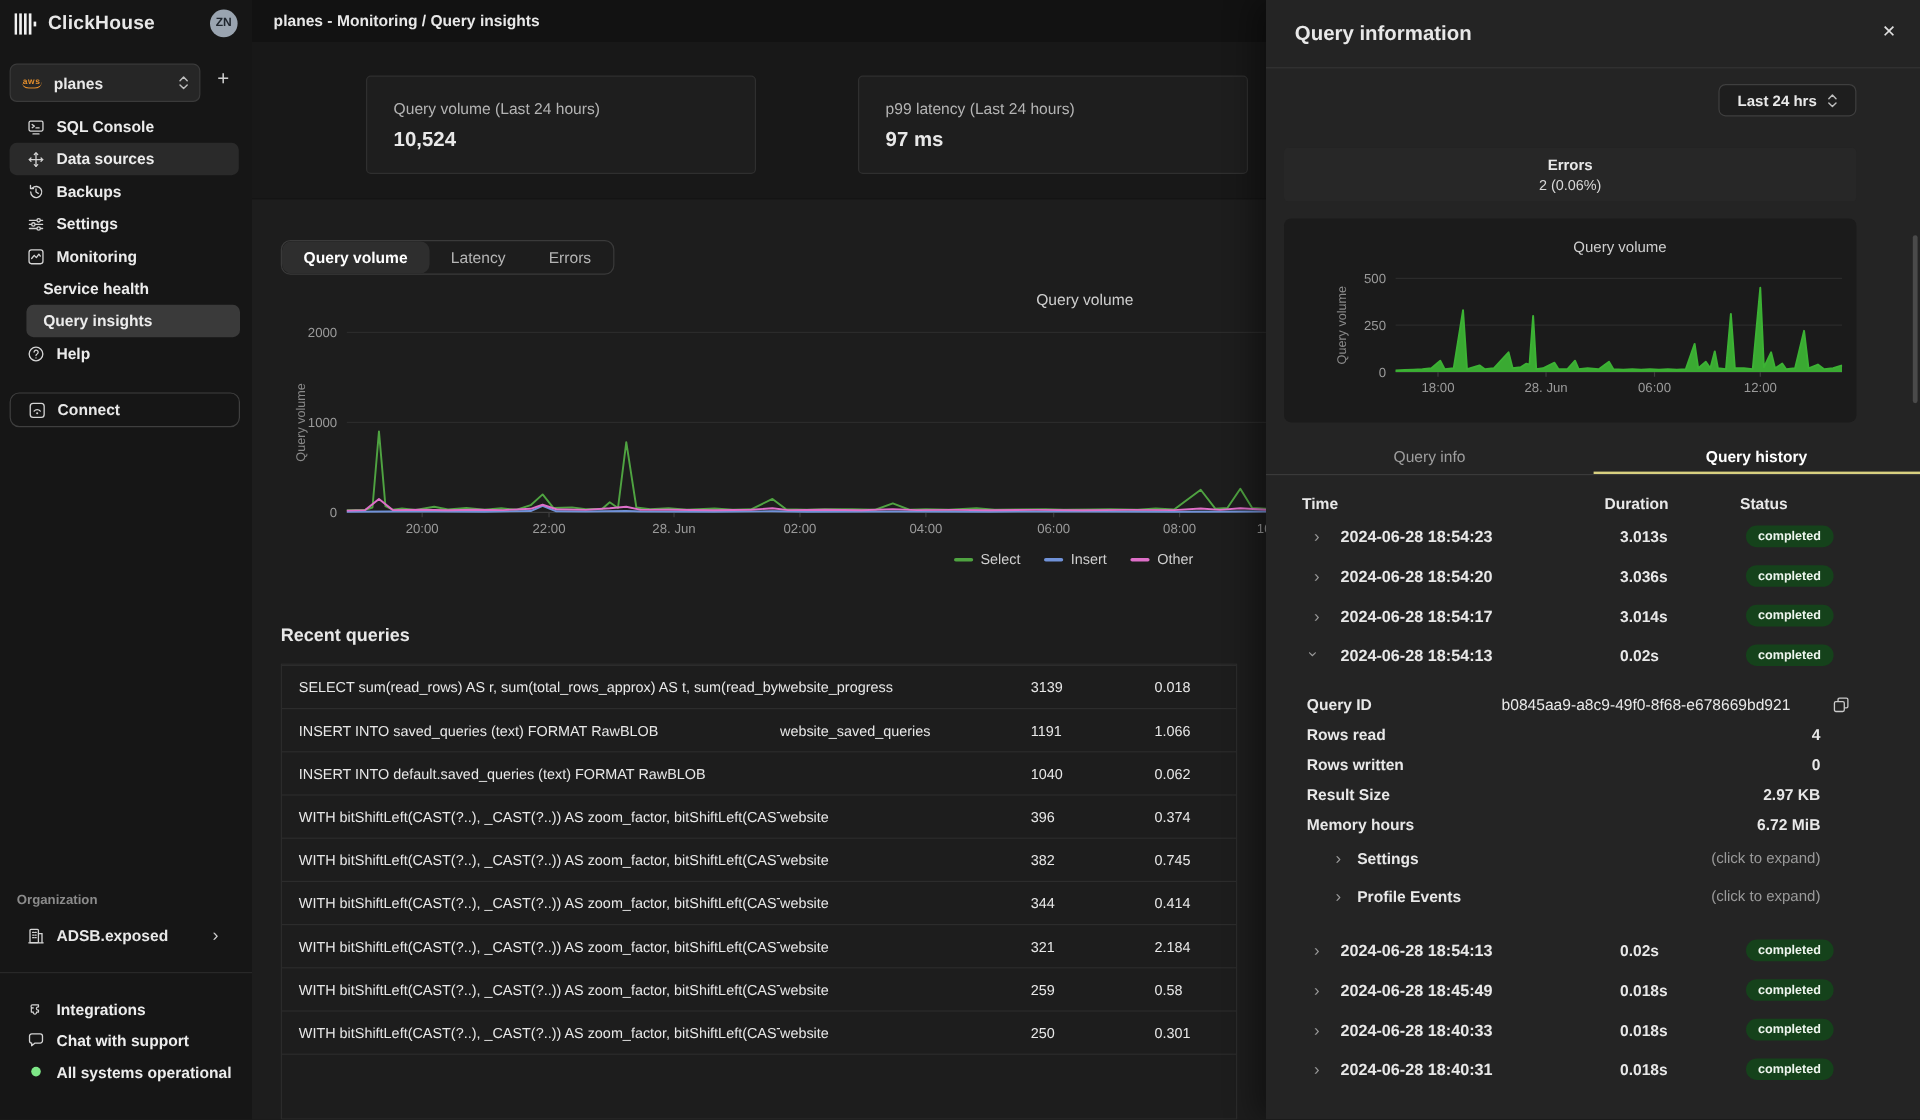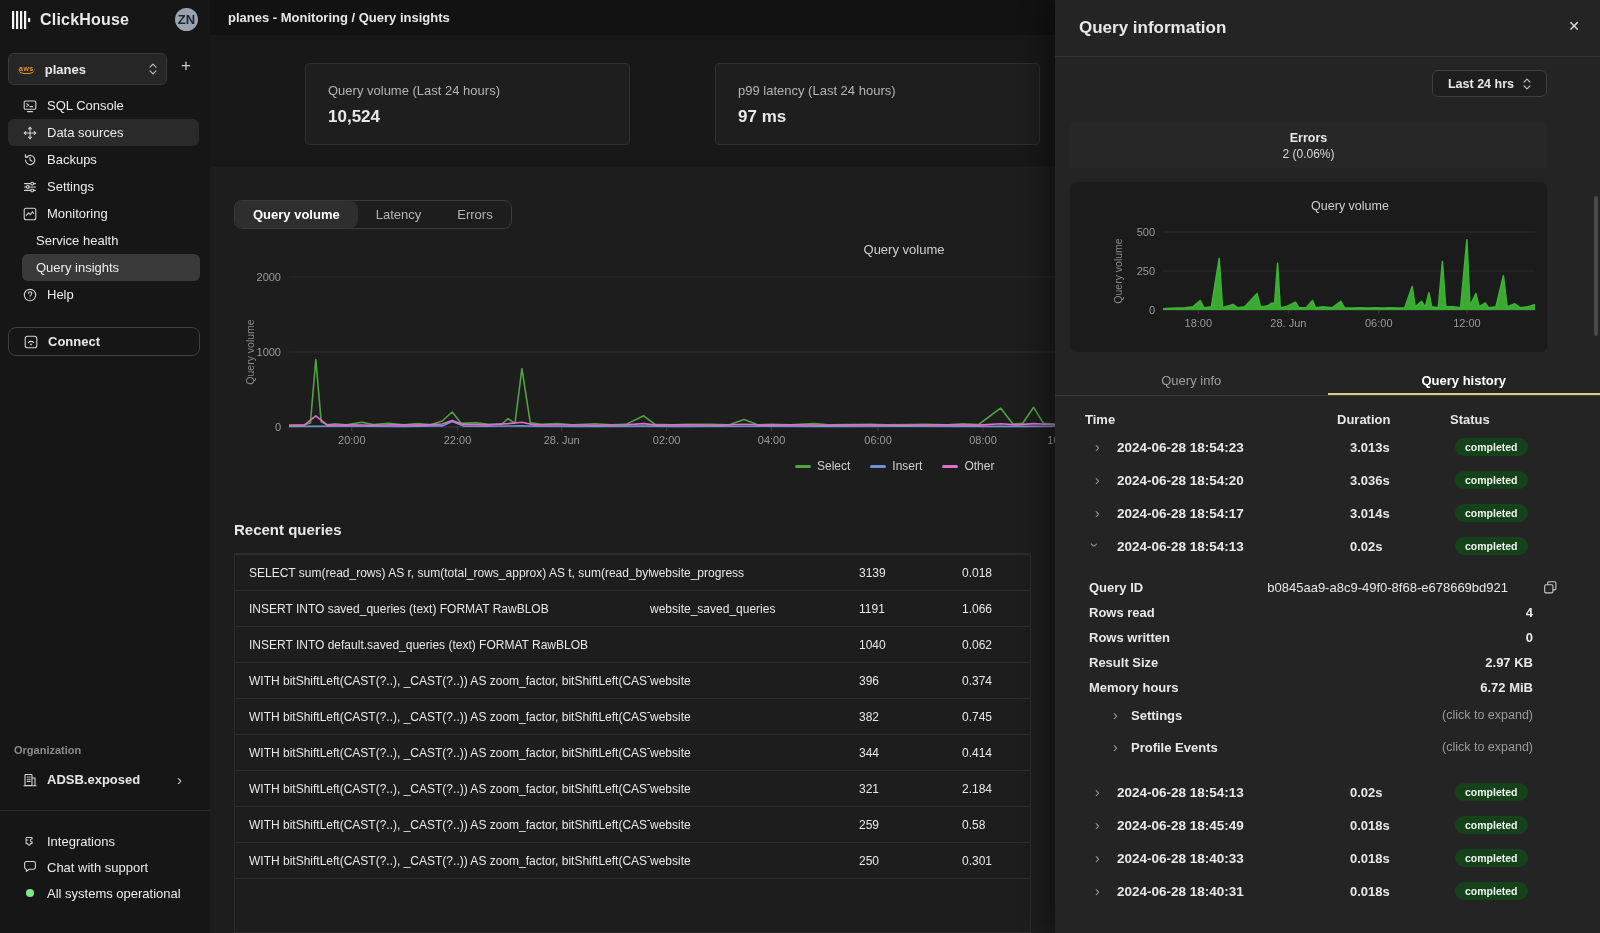--- a/index.html
+++ b/index.html
@@ -6,31 +6,31 @@
   html,body { width:1600px; height:933px; background:#1d1d1d; overflow:hidden;
     font-family:"Liberation Sans",sans-serif; color:#e8e8e8; position:relative; }
   .abs { position:absolute; }
 
   
   .sidebar { position:absolute; left:0; top:0; width:210px; height:933px; background:#161616; }
   .brand-row { position:absolute; left:12px; top:8px; width:186px; height:24px; display:flex; align-items:center; }
   .ch-logo { width:20px; height:18px; display:inline-flex; }
   .brand-name { font-size:16px; font-weight:700; margin-left:8px; letter-spacing:.2px; }
   .avatar { position:absolute; right:0; top:0; width:23px; height:23px; border-radius:50%;
-    background:#9aa4b0; color:#20262e; font-size:13px; font-weight:700; display:flex; align-items:center; justify-content:center; }
+    background:#9aa4b0; color:#20262e; font-size:10px; font-weight:700; display:flex; align-items:center; justify-content:center; }
   .svc-select { position:absolute; left:8px; top:53px; width:159px; height:27px; background:#262626;
     border:1px solid #3a3a3a; border-radius:6px; display:flex; align-items:center; padding:15px 9px; cursor:pointer; }
   .aws-mark { font-size:7px; font-weight:700; color:#e8912d; letter-spacing:.5px; border-bottom:1.5px solid #e8912d; border-radius:0 0 6px 6px; padding:0 1px 1px; }
   .svc-name { font-size:13px; font-weight:600; margin-left:10px; flex:1; }
   .updown-icon svg, .updown-icon { display:inline-flex; }
   .add-svc { position:absolute; left:181px; top:55px; font-size:17px; color:#cfcfcf; cursor:pointer; line-height:22px; }
   .nav { position:absolute; left:0; top:92px; width:210px; }
   .nav-item { position:relative; height:27px; display:flex; align-items:center; cursor:pointer; }
   .nav-item .nicon { position:absolute; left:23px; width:14px; height:14px; display:inline-flex; color:#d4d4d4; }
-  .nav-item .nlabel { position:absolute; left:47px; font-size:13px; font-weight:400; color:#ececec; }
+  .nav-item .nlabel { position:absolute; left:47px; font-size:13px; font-weight:700; color:#ececec; }
   .nav-item.indent .nlabel { left:36px; }
   .nav-item.sel-a { background:#2a2a2a; border-radius:6px; margin:0 11px 0 8px; }
   .nav-item.sel-a .nicon { left:15px; } .nav-item.sel-a .nlabel { left:39px; }
   .nav-item.sel-b { background:#3a3a3a; border-radius:6px; margin:0 10px 0 22px; }
   .nav-item.sel-b .nlabel { left:14px; }
   .connect-btn { position:absolute; left:8px; top:327px; width:192px; height:29px; border:1px solid #3f3f3f;
     border-radius:8px; display:flex; align-items:center; cursor:pointer; }
   .connect-btn .nicon { position:absolute; left:15px; width:14px; height:14px; display:inline-flex; color:#d4d4d4; }
   .connect-btn span.lbl { position:absolute; left:39px; font-size:13px; font-weight:600; }
   .org-label { position:absolute; left:14px; top:744px; font-size:11px; color:#8b8b8b; font-weight:600;text-align:right; }
@@ -84,21 +84,21 @@
   .hist-header { position:absolute; left:0; top:412px; width:545px; height:20px; font-size:13px; font-weight:700; }
   .hh-time { position:absolute; left:30px; } .hh-dur { position:absolute; left:282px; } .hh-status { position:absolute; left:395px; }
   .hist-rows { position:absolute; left:0; top:432px; width:545px; height:501px; overflow:hidden; }
   .h-row { position:relative; height:33px; cursor:pointer; }
   .h-chev { position:absolute; left:40px; top:7px; color:#9a9a9a; font-size:14px; display:inline-block; }
   .h-chev.open { transform:rotate(90deg); top:6px; left:38px; }
   .h-time { position:absolute; left:62px; top:8px; font-size:13.5px; font-weight:700; }
   .h-dur { position:absolute; left:295px; top:8px; font-size:13px; font-weight:700; }
   .pill { position:absolute; left:400px; top:6px; background:#15421b; color:#eef5ee; font-size:10.5px; font-weight:600;
     padding:3px 10px; border-radius:11px; }
-  .detail { position:relative; width:545px; padding:12px 0 12px 0; }
+  .detail { position:relative; width:545px; padding:12px 16px 12px 0; }
   .kv { position:relative; height:25px; }
   .kv .k { position:absolute; left:34px; top:4px; font-size:13px; font-weight:700; }
   .kv .v { position:absolute; right:67px; top:4px; font-size:13px; font-weight:700; }
   .kv .v.plain { font-weight:400; }
   .kv .copy { position:absolute; right:42px; top:4px; width:15px; height:15px; color:#c9c9c9; cursor:pointer; }
   .kv.qid .v { right:67px;text-align:center; }
   .xrow { position:relative; height:32px; }
   .xrow .h-chev { left:58px; top:6px; }
   .xrow .k { position:absolute; left:76px; top:7px; font-size:13px; font-weight:700; }
   .xrow .v { position:absolute; right:67px; top:7px; font-size:12.5px; color:#9a9a9a; }

